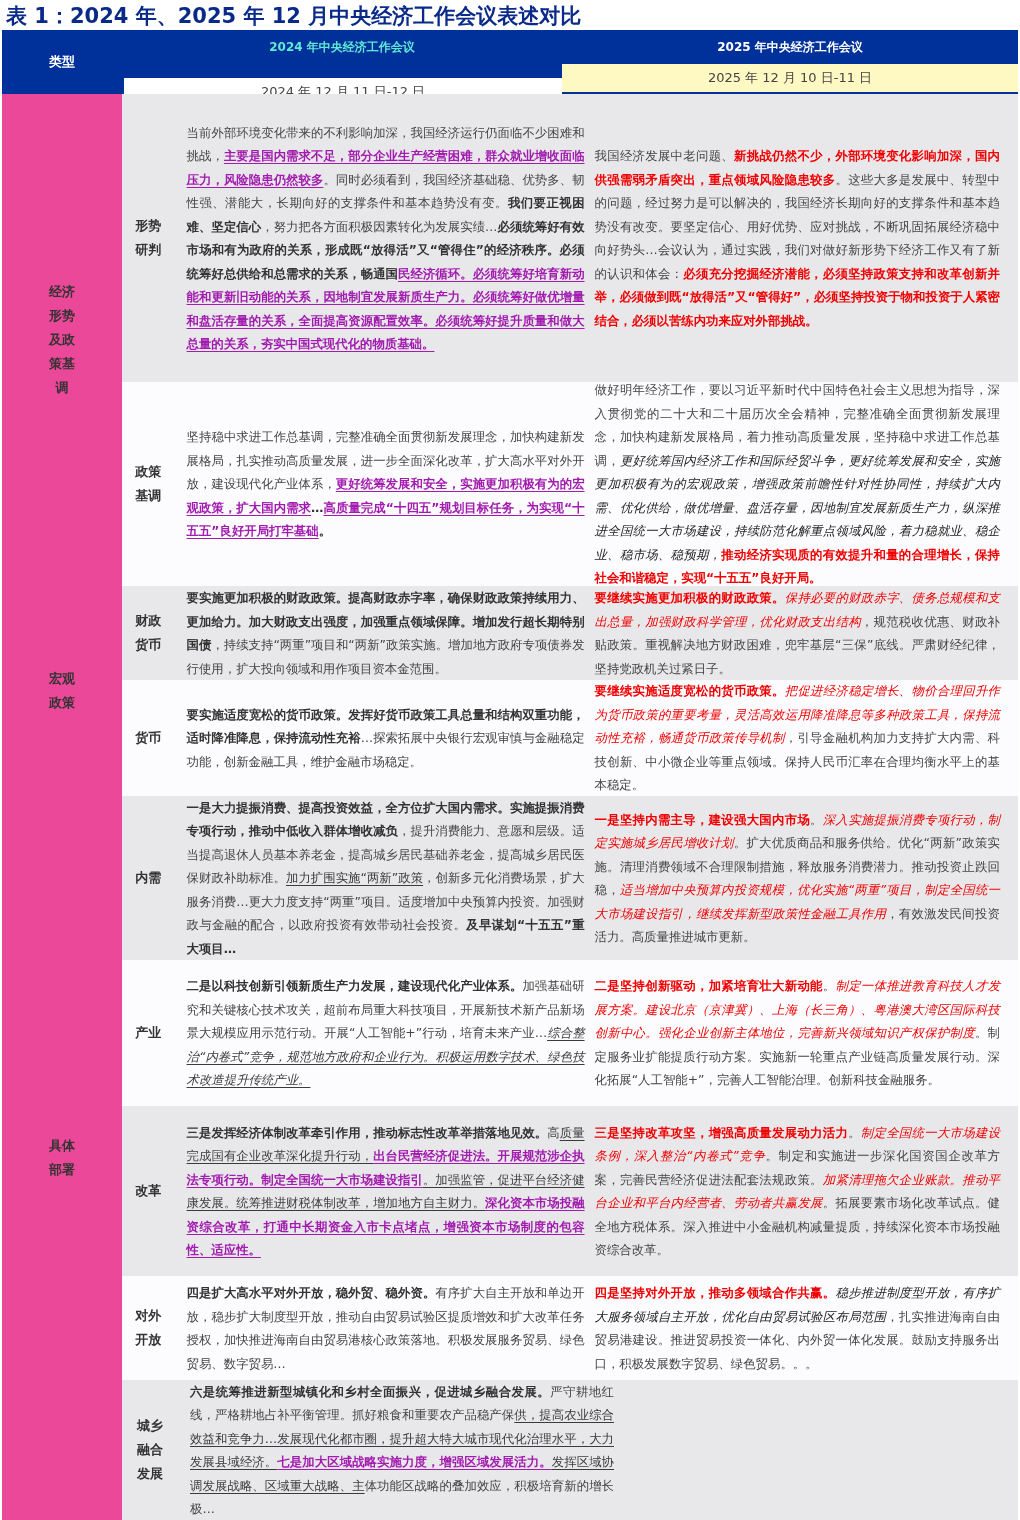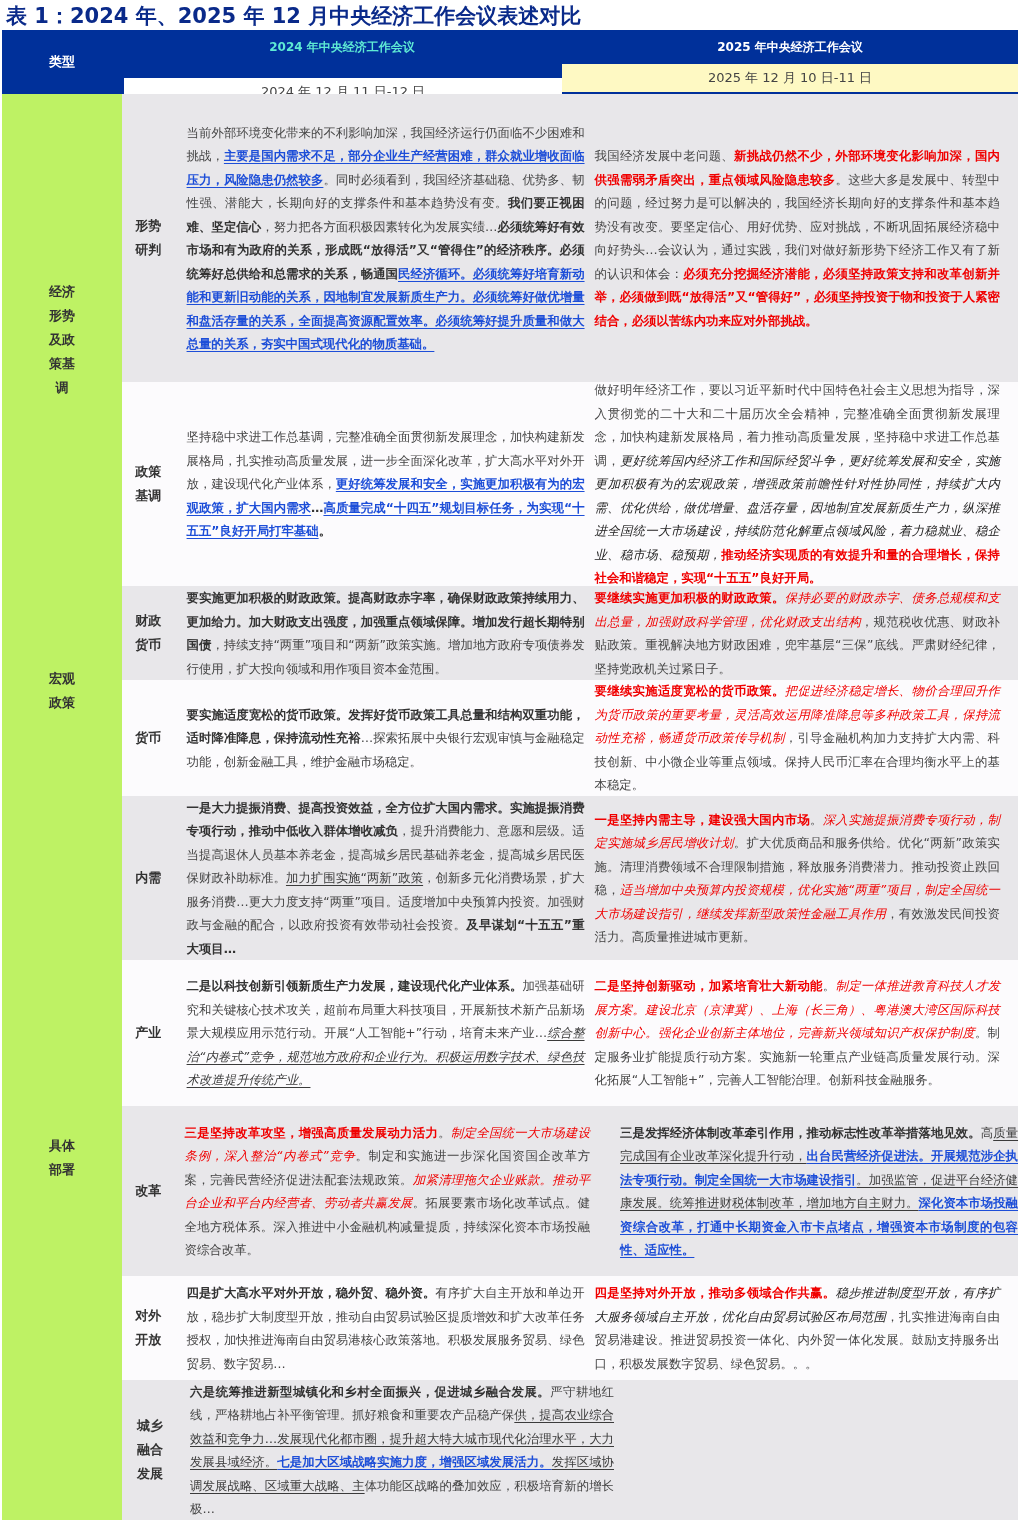--- a/index.html
+++ b/index.html
@@ -14,24 +14,24 @@
   .hdr .d25{position:absolute;left:560px;top:34px;width:456px;height:28px;background:#fef9c3;display:flex;align-items:center;justify-content:center;font-size:13px;color:#444;}
   .body{position:absolute;left:0;top:64px;width:1016px;}
   .row{position:absolute;left:120px;width:896px;display:flex;}
   .row.g{background:#e8e7ea;}
   .row.w{background:#fcfbfd;}
   .sub{width:56px;display:flex;align-items:center;justify-content:center;text-align:center;font-weight:bold;font-size:13px;line-height:24px;color:#333;}
   .cell{display:flex;align-items:center;font-size:12.4px;line-height:23.5px;text-align:justify;}
   .cell.l{width:424px;padding:0 0 0 12px;}
   .cell.r{width:432px;padding:0 18px 0 10px;}
   .cell p{margin:0;}
-  .cat{position:absolute;left:0;width:120px;background:#bef264;display:flex;align-items:center;justify-content:center;text-align:center;font-weight:bold;font-size:13px;line-height:24px;color:#333;}
+  .cat{position:absolute;left:0;width:120px;background:#ec4899;display:flex;align-items:center;justify-content:center;text-align:center;font-weight:bold;font-size:13px;line-height:24px;color:#333;}
   .b{font-weight:bold;color:#333;}
   .u{text-decoration:underline;text-underline-offset:3px;}
-  .bu{font-weight:bold;color:#1d4ed8;text-decoration:underline;text-underline-offset:3px;}
+  .bu{font-weight:bold;color:#a21caf;text-decoration:underline;text-underline-offset:3px;}
   .rb{font-weight:bold;color:#f00000;}
   .ri{font-style:italic;color:#f00000;}
   .i{font-style:italic;color:#222;}
   .iu{font-style:italic;text-decoration:underline;text-underline-offset:3px;}
   .n{color:#444;}
 </style>
 </head>
 <body>
 
 <div class="title">表 1：2024 年、2025 年 12 月中央经济工作会议表述对比</div>
@@ -103,25 +103,25 @@
         <div class="sub">产业</div>
         <div class="cell l">
           <p><span class="b">二是以科技创新引领新质生产力发展，建设现代化产业体系。</span><span class="n">加强基础研究和关键核心技术攻关，超前布局重大科技项目，开展新技术新产品新场景大规模应用示范行动。开展“人工智能+”行动，培育未来产业…</span><span class="iu">综合整治“内卷式”竞争，规范地方政府和企业行为。积极运用数字技术、绿色技术改造提升传统产业。</span></p>
         </div>
         <div class="cell r">
           <p><span class="rb">二是坚持创新驱动，加紧培育壮大新动能</span><span class="n">。</span><span class="ri">制定一体推进教育科技人才发展方案。建设北京（京津冀）、上海（长三角）、粤港澳大湾区国际科技创新中心。强化企业创新主体地位，完善新兴领域知识产权保护制度</span><span class="n">。制定服务业扩能提质行动方案。实施新一轮重点产业链高质量发展行动。深化拓展“人工智能+”，完善人工智能治理。创新科技金融服务。</span></p>
         </div>
       </div>
       <div class="row g" style="top: 1012px; height: 170px;">
         <div class="sub">改革</div>
+        <div class="cell l">
+          <p><span class="b">三是发挥经济体制改革牵引作用，推动标志性改革举措落地见效。</span><span class="n">高</span><span class="u">质量完成国有企业改革深化提升行动，</span><span class="bu">出台民营经济促进法。开展规范涉企执法专项行动。制定全国统一大市场建设指引</span><span class="u">。加强监管，促进平台经济健康发展。统筹推进财税体制改革，增加地方自主财力。</span><span class="bu">深化资本市场投融资综合改革，打通中长期资金入市卡点堵点，增强资本市场制度的包容性、适应性。</span></p>
+        </div>
         <div class="cell r">
           <p><span class="rb">三是坚持改革攻坚，增强高质量发展动力活力</span><span class="n">。</span><span class="ri">制定全国统一大市场建设条例，深入整治“内卷式”竞争</span><span class="n">。制定和实施进一步深化国资国企改革方案，完善民营经济促进法配套法规政策。</span><span class="ri">加紧清理拖欠企业账款。推动平台企业和平台内经营者、劳动者共赢发展</span><span class="n">。拓展要素市场化改革试点。健全地方税体系。深入推进中小金融机构减量提质，持续深化资本市场投融资综合改革。</span></p>
-        </div>
-        <div class="cell l">
-          <p><span class="b">三是发挥经济体制改革牵引作用，推动标志性改革举措落地见效。</span><span class="n">高</span><span class="u">质量完成国有企业改革深化提升行动，</span><span class="bu">出台民营经济促进法。开展规范涉企执法专项行动。制定全国统一大市场建设指引</span><span class="u">。加强监管，促进平台经济健康发展。统筹推进财税体制改革，增加地方自主财力。</span><span class="bu">深化资本市场投融资综合改革，打通中长期资金入市卡点堵点，增强资本市场制度的包容性、适应性。</span></p>
         </div>
       </div>
       <div class="row w" style="top: 1182px; height: 104px;">
         <div class="sub">对外<br>开放</div>
         <div class="cell l">
           <p><span class="b">四是扩大高水平对外开放，稳外贸、稳外资。</span><span class="n">有序扩大自主开放和单边开放，稳步扩大制度型开放，推动自由贸易试验区提质增效和扩大改革任务授权，加快推进海南自由贸易港核心政策落地。积极发展服务贸易、绿色贸易、数字贸易…</span></p>
         </div>
         <div class="cell r">
           <p><span class="rb">四是坚持对外开放，推动多领域合作共赢。</span><span class="i">稳步推进制度型开放，有序扩大服务领域自主开放，优化自由贸易试验区布局范围</span><span class="n">，扎实推进海南自由贸易港建设。推进贸易投资一体化、内外贸一体化发展。鼓励支持服务出口，积极发展数字贸易、绿色贸易。。。</span></p>
         </div>

